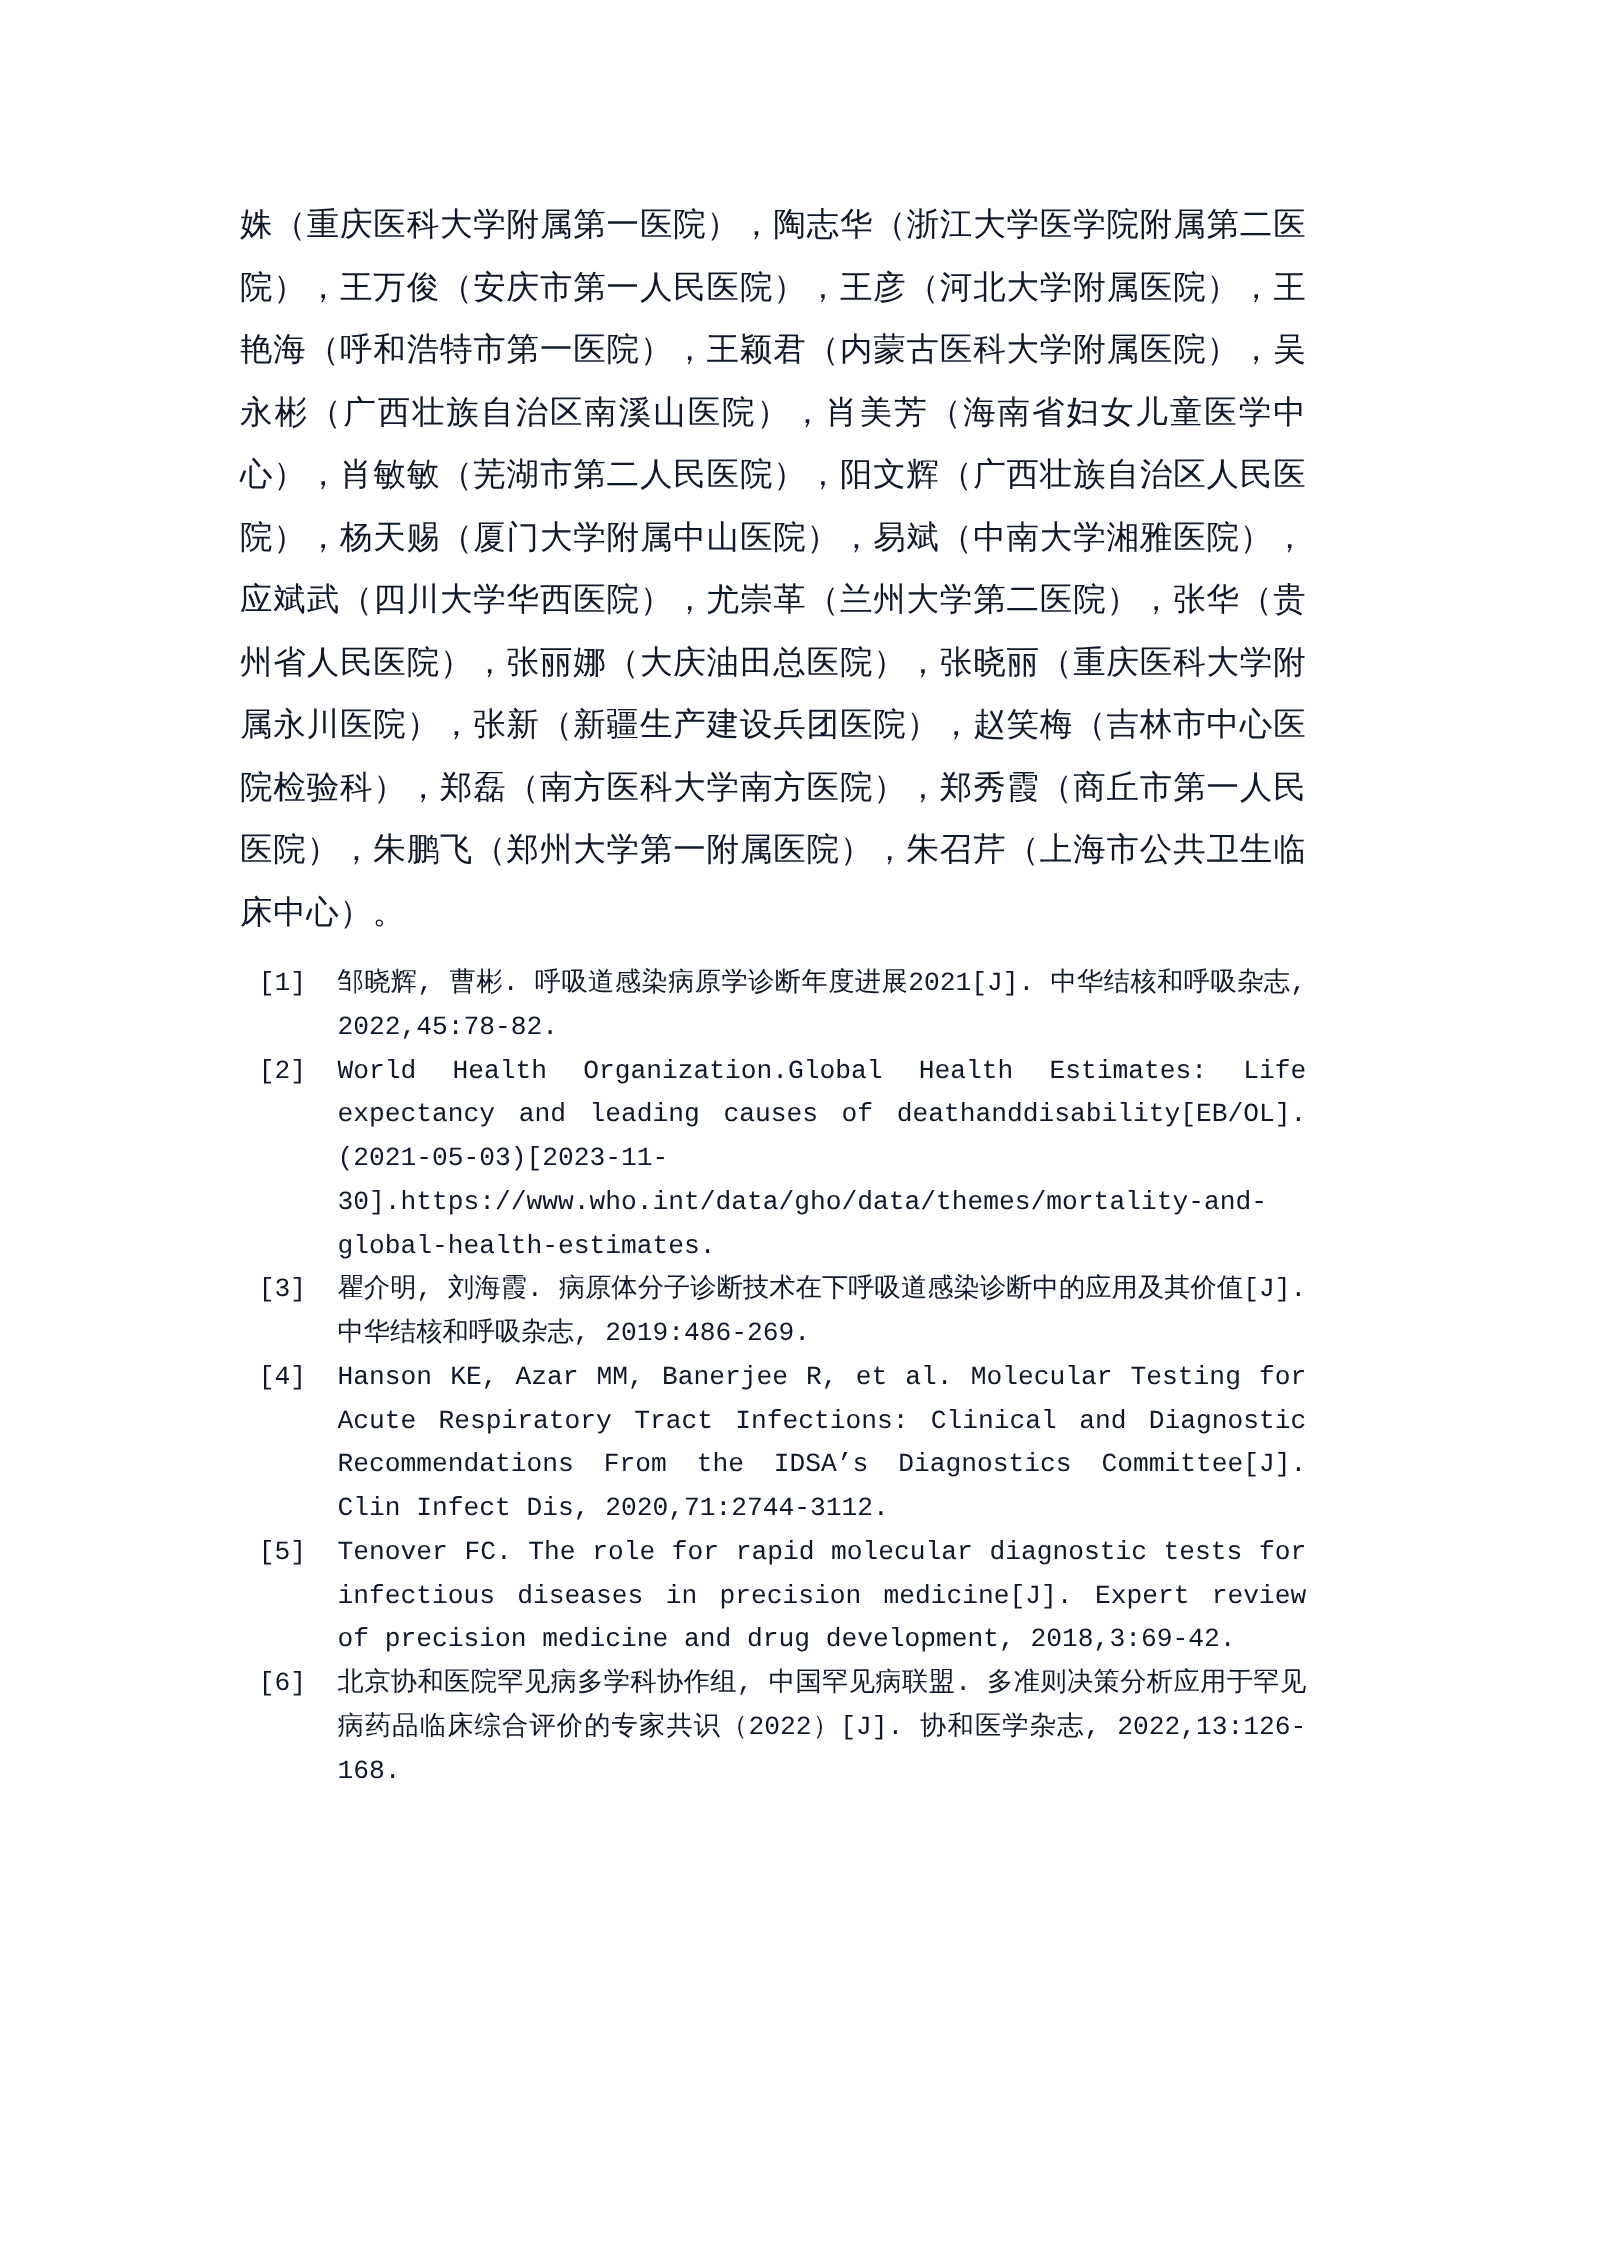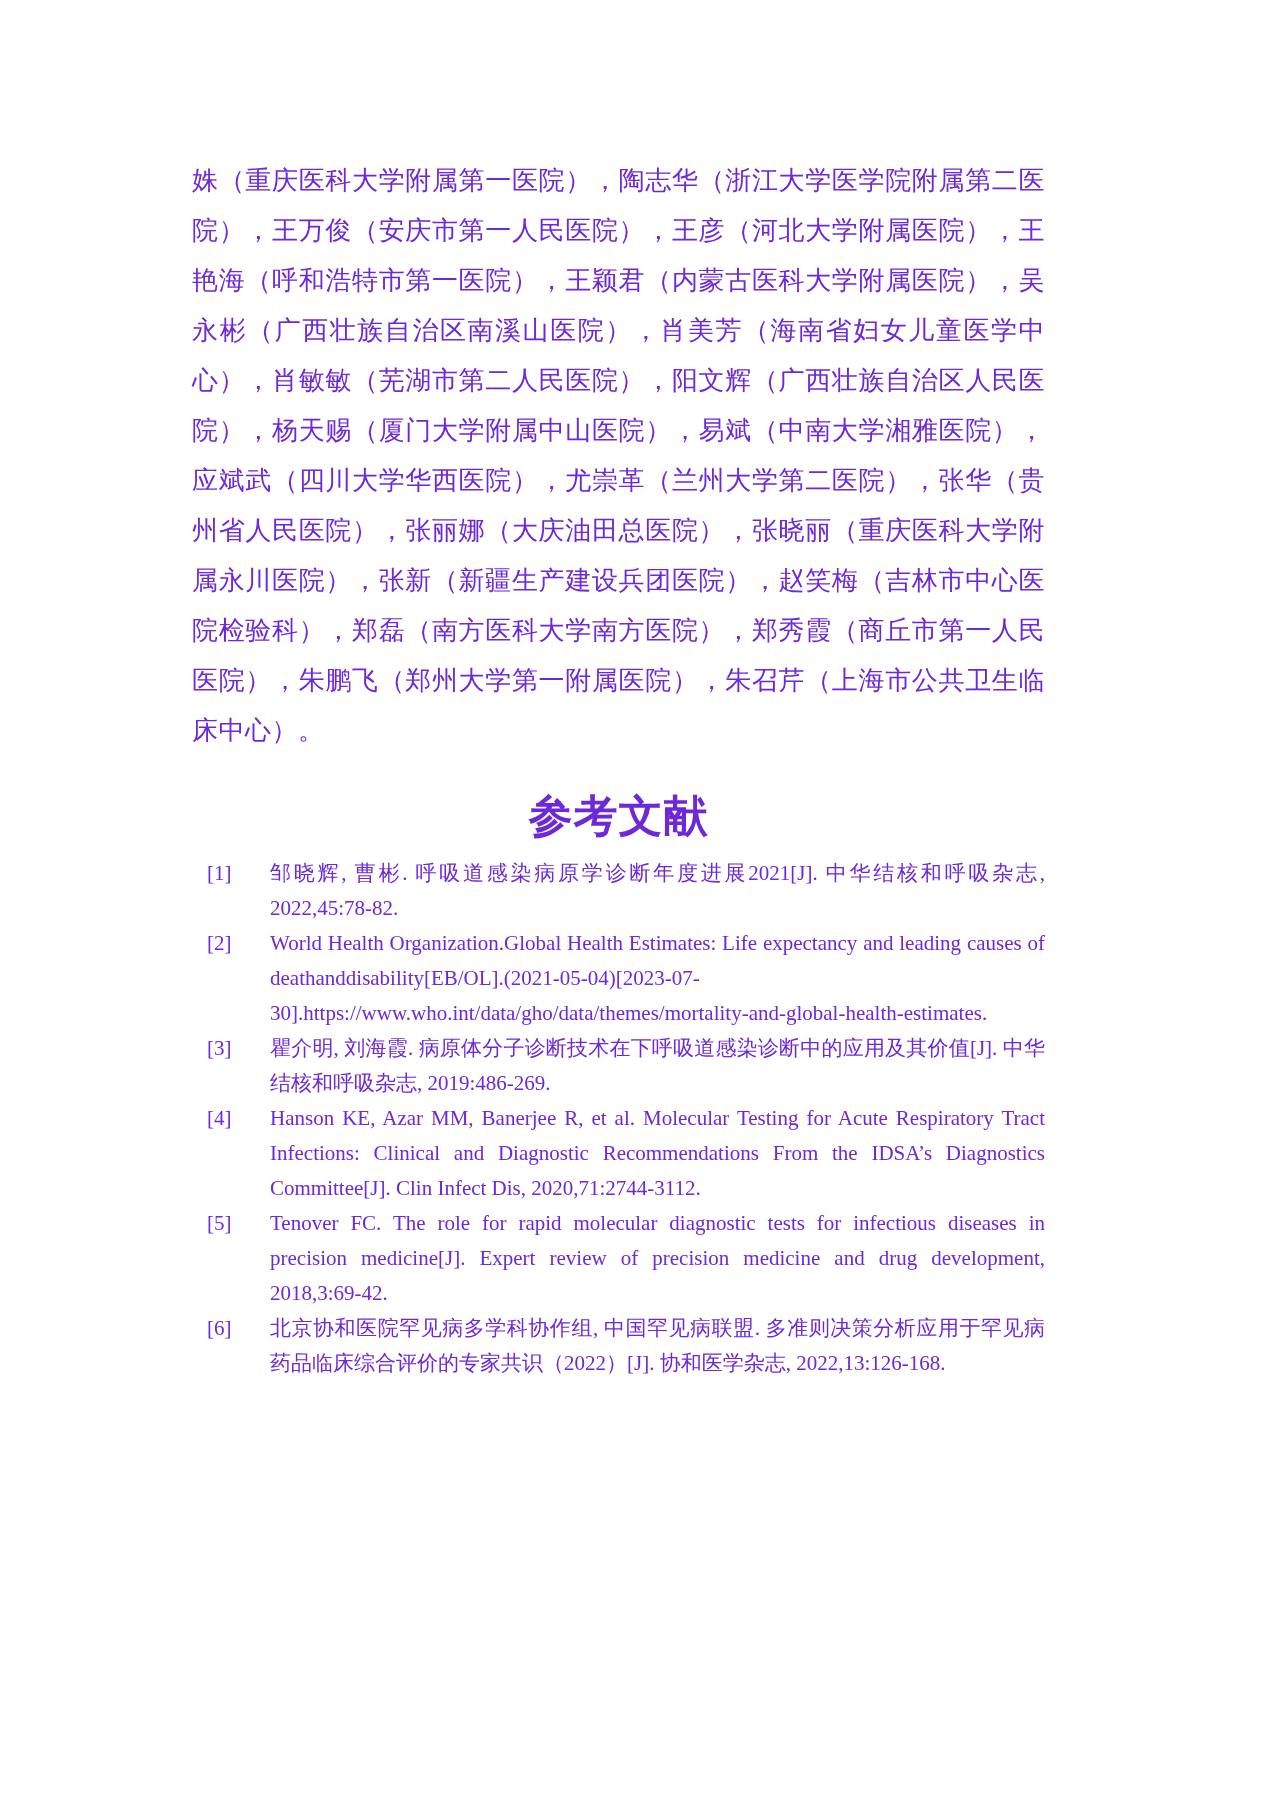--- a/index.html
+++ b/index.html
@@ -7,22 +7,22 @@
     padding: 0;
     background: #ffffff;
   }
   .page {
     position: relative;
     width: 1220px;
     height: 1810px;
     background: #ffffff;
     box-sizing: border-box;
     padding: 156px 175px 0 192px;
-    font-family: Liberation Serif, serif;
-    color: #6d28d9;
+    font-family: Liberation Mono, monospace;
+    color: #0f172a;
     overflow: hidden;
   }
   .body-par {
     margin: 0;
     font-size: 26px;
     line-height: 50px;
     text-align: justify;
     letter-spacing: 0.5px;
   }
   .authors-par {
@@ -62,32 +62,31 @@
   }
 </style>
 </head>
 <body>
 
 <div class="page">
 
   <p class="body-par">姝（重庆医科大学附属第一医院），陶志华（浙江大学医学院附属第二医院），王万俊（安庆市第一人民医院），王彦（河北大学附属医院），王艳海（呼和浩特市第一医院），王颖君（内蒙古医科大学附属医院），吴永彬（广西壮族自治区南溪山医院），肖美芳（海南省妇女儿童医学中心），肖敏敏（芜湖市第二人民医院），阳文辉（广西壮族自治区人民医院），杨天赐（厦门大学附属中山医院），易斌（中南大学湘雅医院），应斌武（四川大学华西医院），尤崇革（兰州大学第二医院），张华（贵州省人民医院），张丽娜（大庆油田总医院），张晓丽（重庆医科大学附属永川医院），张新（新疆生产建设兵团医院），赵笑梅（吉林市中心医院检验科），郑磊（南方医科大学南方医院），郑秀霞（商丘市第一人民医院），朱鹏飞（郑州大学第一附属医院），朱召芹（上海市公共卫生临床中心）。</p>
 
 
-  <h1 class="refs-heading">参考文献</h1>
 
   <div class="ref-list">
 
     <div class="ref-item">
       <span class="ref-num">[1]</span>
       <span class="ref-text">邹晓辉, 曹彬. 呼吸道感染病原学诊断年度进展2021[J]. 中华结核和呼吸杂志, 2022,45:78-82.</span>
     </div>
 
     <div class="ref-item">
       <span class="ref-num">[2]</span>
-      <span class="ref-text">World Health Organization.Global Health Estimates: Life expectancy and leading causes of deathanddisability[EB/OL].(2021-05-04)[2023-07-30].https://www.who.int/data/gho/data/themes/mortality-and-global-health-estimates.</span>
+      <span class="ref-text">World Health Organization.Global Health Estimates: Life expectancy and leading causes of deathanddisability[EB/OL].(2021-05-03)[2023-11-30].https://www.who.int/data/gho/data/themes/mortality-and-global-health-estimates.</span>
     </div>
 
     <div class="ref-item">
       <span class="ref-num">[3]</span>
       <span class="ref-text">瞿介明, 刘海霞. 病原体分子诊断技术在下呼吸道感染诊断中的应用及其价值[J]. 中华结核和呼吸杂志, 2019:486-269.</span>
     </div>
 
     <div class="ref-item">
       <span class="ref-num">[4]</span>
       <span class="ref-text">Hanson KE, Azar MM, Banerjee R, et al. Molecular Testing for Acute Respiratory Tract Infections: Clinical and Diagnostic Recommendations From the IDSA’s Diagnostics Committee[J]. Clin Infect Dis, 2020,71:2744-3112.</span>

